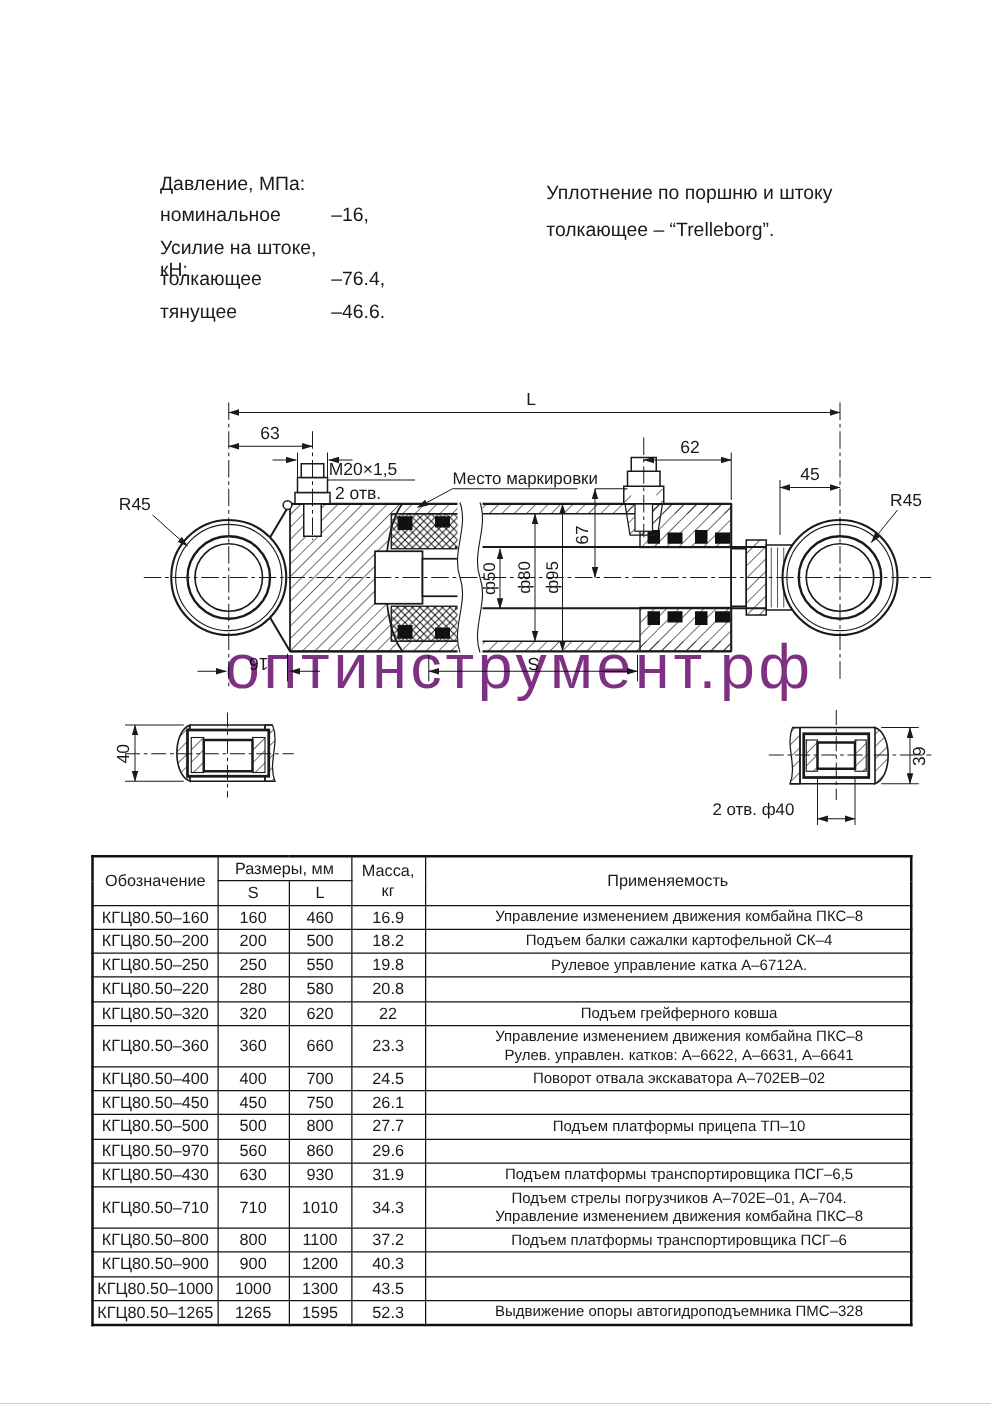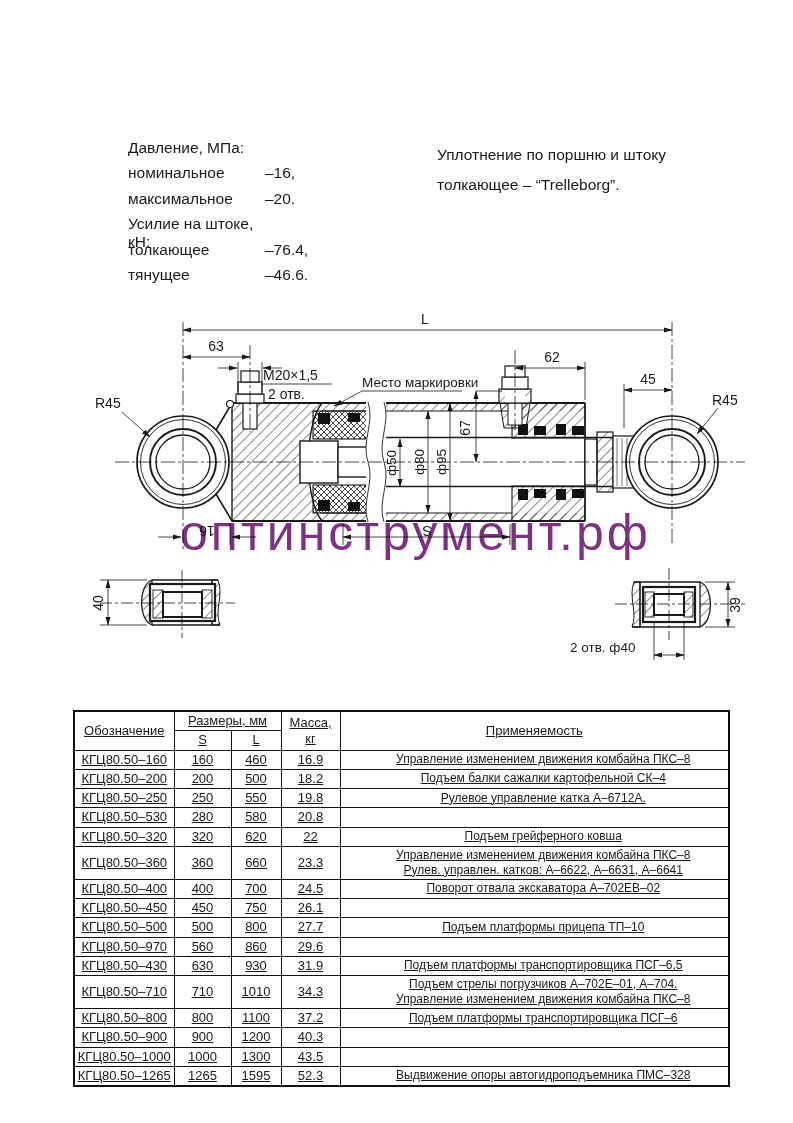--- a/index.html
+++ b/index.html
@@ -8,45 +8,41 @@
   .title{position:absolute;left:0;top:76px;width:100%;text-align:center;
          font-size:30px;letter-spacing:1px;color:#222;}
   .specs{position:absolute;left:128px;top:139px;font-size:15.5px;}
   .specs .row{display:flex;height:25.4px;align-items:flex-start;}
   .specs .lbl{width:137px;}
   .note{position:absolute;left:437px;top:140px;font-size:15.5px;line-height:30px;}
   .watermark{position:absolute;left:180px;top:504px;font-size:50px;letter-spacing:3px;
              color:#701a75;mix-blend-mode:multiply;opacity:.9;pointer-events:none;z-index:5;}
   .drawing{position:absolute;left:0;top:300px;}
   svg text{font-family:"Liberation Sans",sans-serif;fill:#1a1a1a;}
-  .tblwrap{position:absolute;left:73px;top:710px;width:657px;text-decoration:underline;}
+  .tblwrap{position:absolute;left:73px;top:684px;width:657px;}
   table{border-collapse:collapse;width:657px;border:2px solid #111;table-layout:fixed;}
   th,td{border:1px solid #111;padding:1px 2px;font-weight:normal;font-size:13px;
         text-align:center;line-height:1.25;}
   td.c-app{font-size:12px;white-space:pre-line;padding-left:20px;}
   th.h-mass{white-space:pre-line;font-size:13px;}
   col.w-name{width:100px}col.w-s{width:57px}col.w-l{width:50px}col.w-mass{width:59px}
 </style>
 </head>
 <body>
 
 <div class="page">
 
 
   <div class="specs">
     <div class="row">
         <span class="lbl">Давление, МПа:</span>
       </div>
     <div class="row">
         <span class="lbl">номинальное</span>
         <span>–16,</span>
-      </div>
-    <div class="row">
-        <span class="lbl">максимальное</span>
-        <span>–20.</span>
       </div>
     <div class="row">
         <span class="lbl">Усилие на штоке, кН:</span>
       </div>
     <div class="row">
         <span class="lbl">толкающее</span>
         <span>–76.4,</span>
       </div>
     <div class="row">
         <span class="lbl">тянущее</span>
@@ -287,21 +283,21 @@
             <td class="c-app">Подъем балки сажалки картофельной СК–4</td>
           </tr>
           <tr>
             <td class="c-name">КГЦ80.50–250</td>
             <td class="c-s">250</td>
             <td class="c-l">550</td>
             <td class="c-mass">19.8</td>
             <td class="c-app">Рулевое управление катка А–6712А.</td>
           </tr>
           <tr>
-            <td class="c-name">КГЦ80.50–530</td>
+            <td class="c-name">КГЦ80.50–220</td>
             <td class="c-s">280</td>
             <td class="c-l">580</td>
             <td class="c-mass">20.8</td>
             <td class="c-app"></td>
           </tr>
           <tr>
             <td class="c-name">КГЦ80.50–320</td>
             <td class="c-s">320</td>
             <td class="c-l">620</td>
             <td class="c-mass">22</td>

